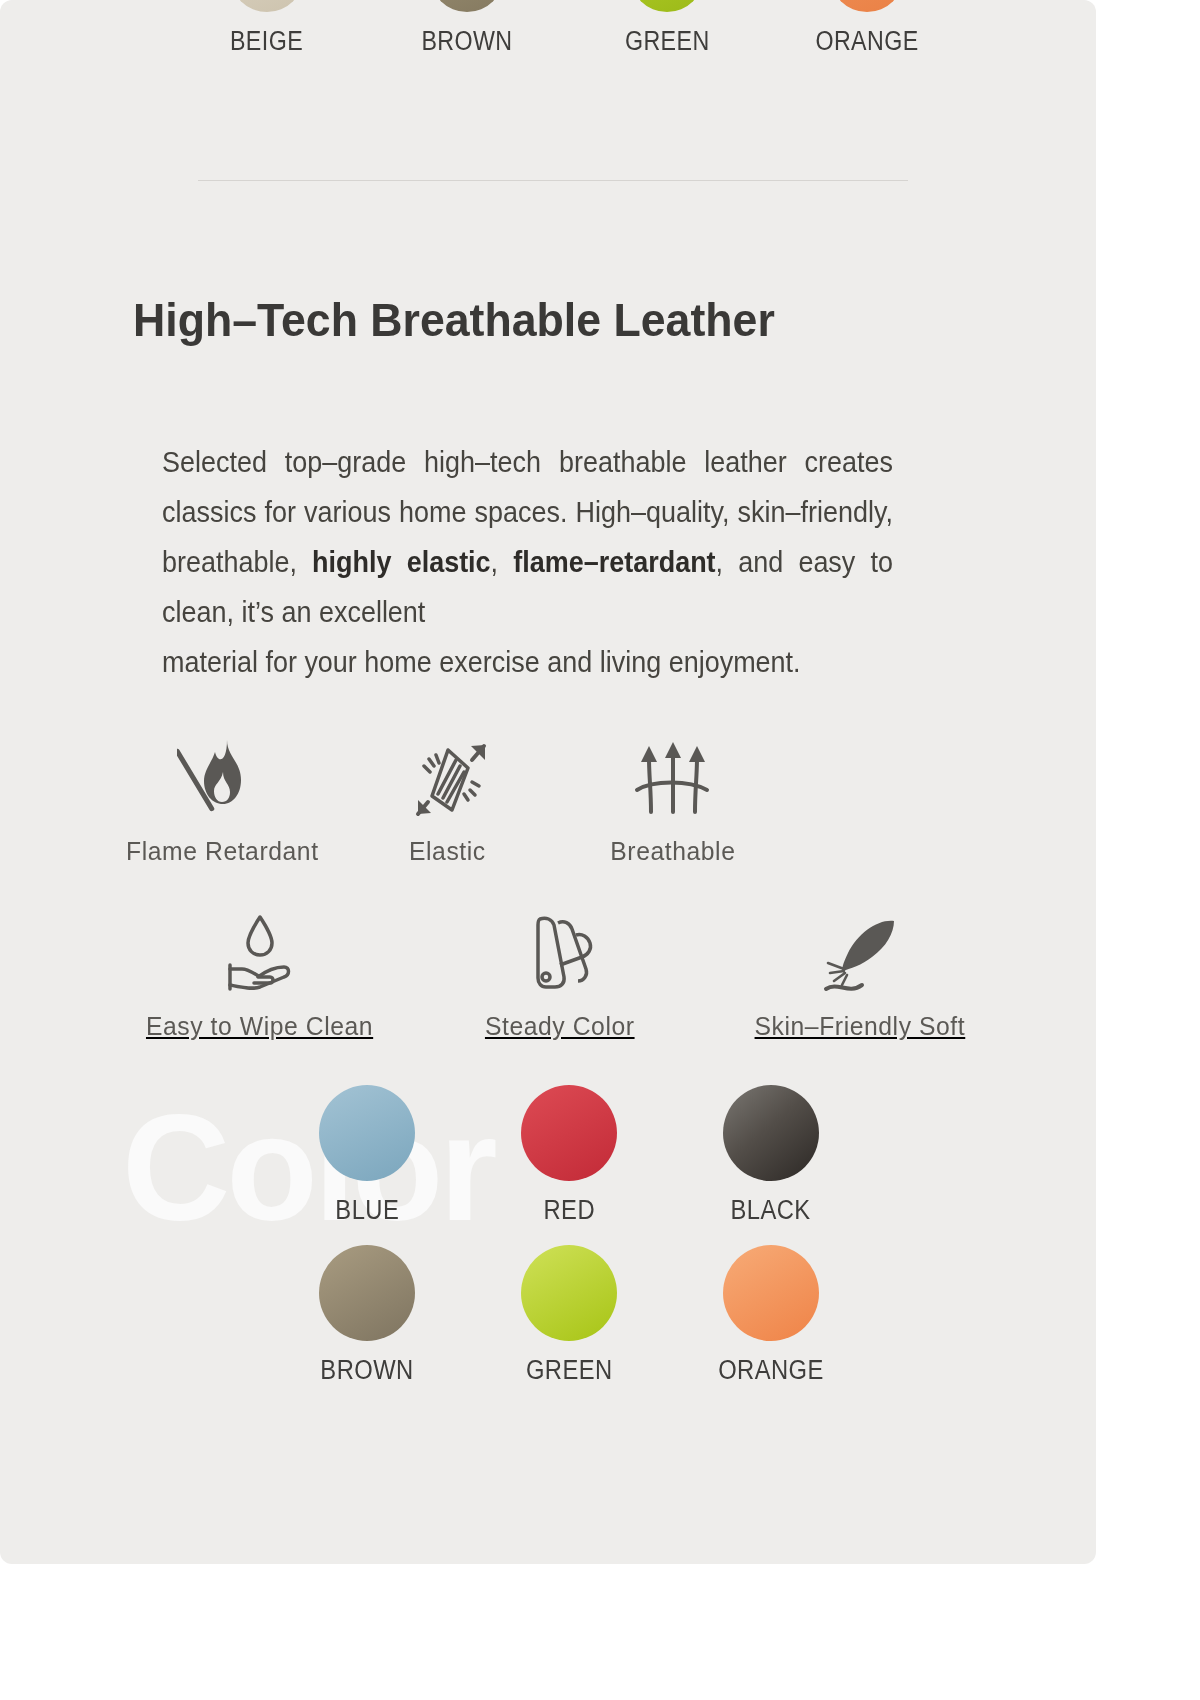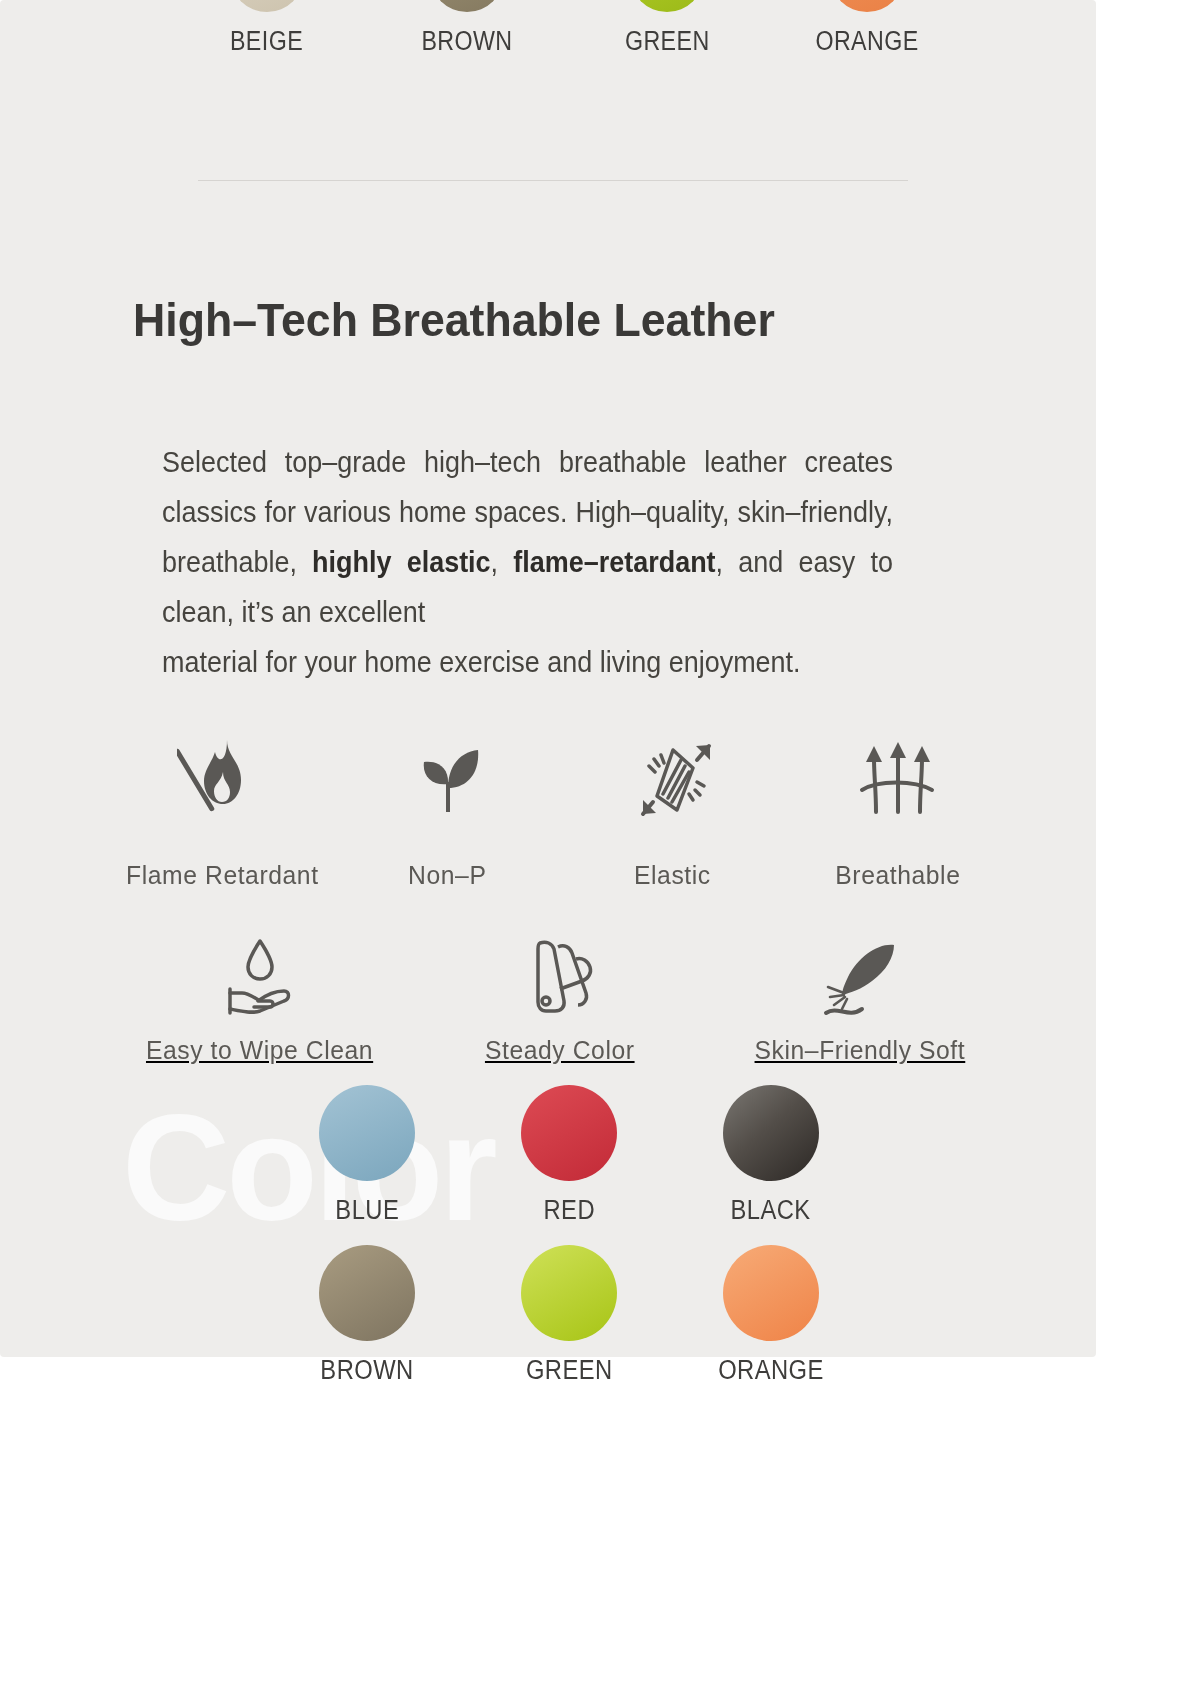--- a/index.html
+++ b/index.html
@@ -14,23 +14,23 @@
     width: 1200px;
     height: 1700px;
     background: #ffffff;
     overflow: hidden;
   }
   .sheet {
     position: absolute;
     left: 0px;
     top: 0px;
     width: 1096px;
-    height: 1357px;
+    height: 1564px;
     background: #eeedeb;
-    border-radius: 4px;
+    border-radius: 12px;
   }
 
   
   .top-swatch-row {
     position: absolute;
     left: 0;
     top: -62px;
     width: 1096px;
     display: flex;
     justify-content: center;
@@ -103,21 +103,21 @@
   .features {
     position: absolute;
     left: 110px;
     top: 728px;
     width: 900px;
   }
   .frow {
     display: flex;
     width: 100%;
   }
-  .frow.r1 .fitem { width: 25%; gap: 24px; }
+  .frow.r1 .fitem { width: 25%; }
   .frow.r2 { margin-top: 36px; padding-right: 0px; }
   .frow.r2 .fitem { width: 33.33%; text-decoration: underline; }
   .fitem {
     display: flex;
     flex-direction: column;
     align-items: center;
   }
   .ficon {
     height: 92px;
     display: flex;
@@ -226,30 +226,20 @@
           <div class="ficon">
             <svg width="92" height="88" viewBox="0 0 92 88">
               <path d="M50 8 C50 24 64 30 64 48 C64 62 56 72 46 72 C35 72 27 62 27 49 C27 38 35 30 38 20 C41 32 50 30 50 8 Z
                        M46 40 C46 50 53 52 53 60 C53 66 50 70 45 70 C40 70 37 65 37 59 C37 52 44 50 46 40 Z" fill="#5a5855" fill-rule="evenodd"></path>
               <rect x="15" y="12" width="5" height="72" rx="2.5" fill="#5a5855" transform="rotate(-31 17.5 48)"></rect>
             </svg>
           </div>
           <div class="flabel">Flame Retardant</div>
         </div>
 
-        <div class="fitem">
-          <div class="ficon">
-            <svg width="92" height="88" viewBox="0 0 92 88">
-              <path d="M46 52 C30 54 20 44 22 30 C38 28 47 38 46 52 Z" fill="#5a5855"></path>
-              <path d="M46 56 C46 34 58 20 76 18 C78 40 66 56 46 56 Z" fill="#5a5855"></path>
-              <rect x="44" y="50" width="4" height="30" fill="#5a5855"></rect>
-            </svg>
-          </div>
-          <div class="flabel">Non–P</div>
-        </div>
 
         <div class="fitem">
           <div class="ficon">
             <svg width="92" height="88" viewBox="0 0 92 88">
               <g stroke="#5a5855" stroke-width="3.5" fill="none" stroke-linecap="round" stroke-linejoin="round">
                 <path d="M30 64 L46 18 L66 36 L50 78 Z"></path>
                 <path d="M36 62 L54 28 M41 66 L58 34 M45 70 L62 40"></path>
                 <path d="M22 34 L28 40 M27 27 L32 34 M34 23 L37 31"></path>
                 <path d="M62 62 L66 68 M68 58 L73 63 M70 50 L77 54"></path>
                 <path d="M26 70 L16 82" stroke-width="4"></path>

